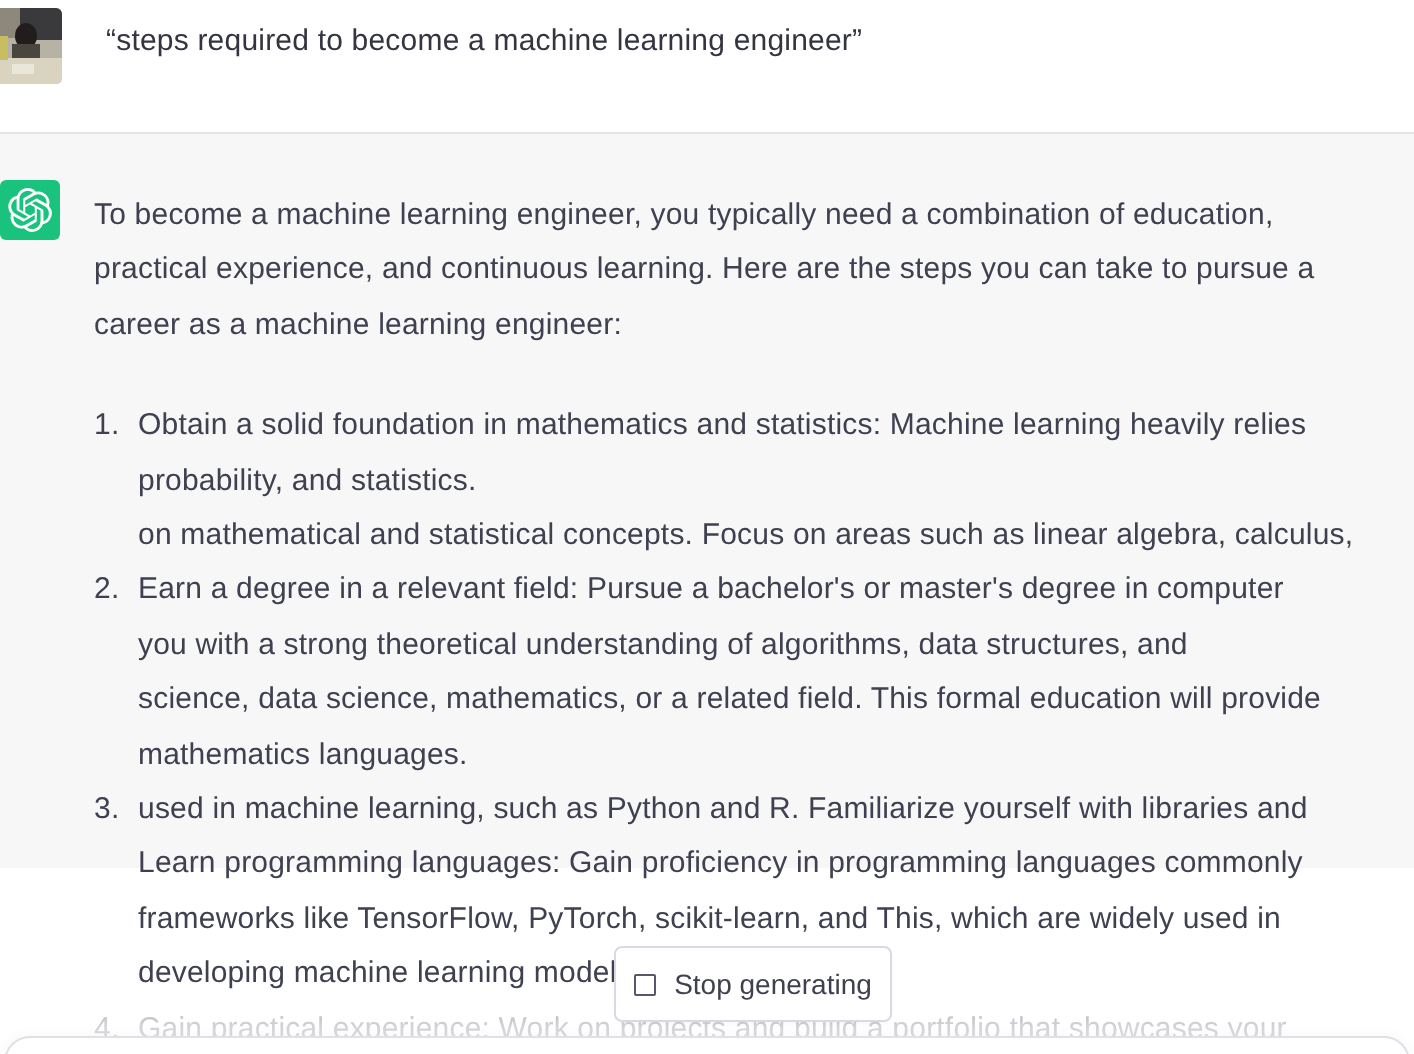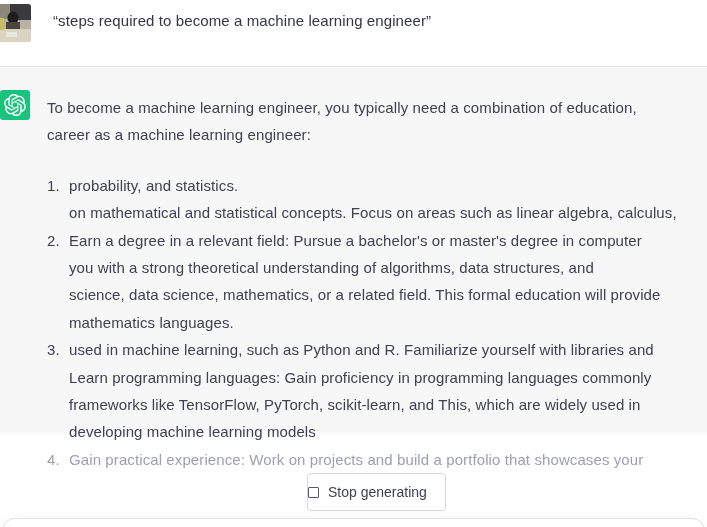--- a/index.html
+++ b/index.html
@@ -101,21 +101,21 @@
     position: absolute;
     left: 307px;
     top: 473px;
     width: 139px;
     height: 38px;
     background: #ffffff;
     border: 1px solid #d9d9e3;
     border-radius: 4px;
     display: flex;
     align-items: center;
-    justify-content: flex-start;
+    justify-content: center;
     gap: 9px;
     font-size: 14px;
     color: #40414f;
     cursor: pointer;
     z-index: 5;
     box-shadow: 0 1px 2px rgba(0,0,0,0.03);
   }
   .stop-icon {
     width: 11px;
     height: 11px;
@@ -163,27 +163,29 @@
   <div class="assistant-row">
     <div class="gpt-avatar">
       <svg viewBox="0 0 24 24" fill="#ffffff">
         <path d="M22.2819 9.8211a5.9847 5.9847 0 0 0-.5157-4.9108 6.0462 6.0462 0 0 0-6.5098-2.9A6.0651 6.0651 0 0 0 4.9807 4.1818a5.9847 5.9847 0 0 0-3.9977 2.9 6.0462 6.0462 0 0 0 .7427 7.0966 5.98 5.98 0 0 0 .511 4.9107 6.051 6.051 0 0 0 6.5146 2.9001A5.9847 5.9847 0 0 0 13.2599 24a6.0557 6.0557 0 0 0 5.7718-4.2058 5.9894 5.9894 0 0 0 3.9977-2.9001 6.0557 6.0557 0 0 0-.7475-7.073zM13.2599 22.4282a4.4755 4.4755 0 0 1-2.8764-1.04l.1419-.0804 4.7783-2.7582a.7948.7948 0 0 0 .3927-.6813v-6.7369l2.02 1.1686a.071.071 0 0 1 .038.0615v5.5826a4.504 4.504 0 0 1-4.4945 4.4944zm-9.6607-4.1254a4.4708 4.4708 0 0 1-.5346-3.0137l.142.0852 4.783 2.7582a.7712.7712 0 0 0 .7806 0l5.8428-3.3685v2.3324a.0804.0804 0 0 1-.0332.0615L9.74 19.9502a4.4992 4.4992 0 0 1-6.1408-1.6474zM2.3408 7.8956a4.485 4.485 0 0 1 2.3655-1.9728V11.6a.7664.7664 0 0 0 .3879.6765l5.8144 3.3543-2.0201 1.1685a.0757.0757 0 0 1-.071 0l-4.8303-2.7865A4.504 4.504 0 0 1 2.3408 7.8956zm16.5963 3.8558L13.1038 8.364 15.1192 7.2a.0757.0757 0 0 1 .071 0l4.8303 2.7913a4.4944 4.4944 0 0 1-.6765 8.1042v-5.6772a.79.79 0 0 0-.407-.667zm2.0107-3.0231l-.142-.0852-4.7735-2.7818a.7759.7759 0 0 0-.7854 0L9.409 9.2297V6.8974a.0662.0662 0 0 1 .0284-.0615l4.8303-2.7866a4.4992 4.4992 0 0 1 6.6802 4.66zM8.3065 12.863l-2.02-1.1638a.0804.0804 0 0 1-.038-.0567V6.0742a4.4992 4.4992 0 0 1 7.3757-3.4537l-.142.0805L8.704 5.459a.7948.7948 0 0 0-.3927.6813zm1.0976-2.3654l2.602-1.4998 2.6069 1.4998v2.9994l-2.5974 1.4997-2.6067-1.4997z"></path>
       </svg>
     </div>
 
     <div class="assistant-content">
       <div class="intro">
         <div>To become a machine learning engineer, you typically need a combination of education,</div>
+        <div>practical experience, and continuous learning. Here are the steps you can take to pursue a</div>
         <div>career as a machine learning engineer:</div>
       </div>
 
       <div class="steps-list">
         <div class="step">
           <div class="step-num">1.</div>
           <div class="step-lines">
+            <div>Obtain a solid foundation in mathematics and statistics: Machine learning heavily relies</div>
             <div>probability, and statistics.</div>
             <div>on mathematical and statistical concepts. Focus on areas such as linear algebra, calculus,</div>
           </div>
         </div>
         <div class="step">
           <div class="step-num">2.</div>
           <div class="step-lines">
             <div>Earn a degree in a relevant field: Pursue a bachelor's or master's degree in computer</div>
             <div>you with a strong theoretical understanding of algorithms, data structures, and</div>
             <div>science, data science, mathematics, or a related field. This formal education will provide</div>

